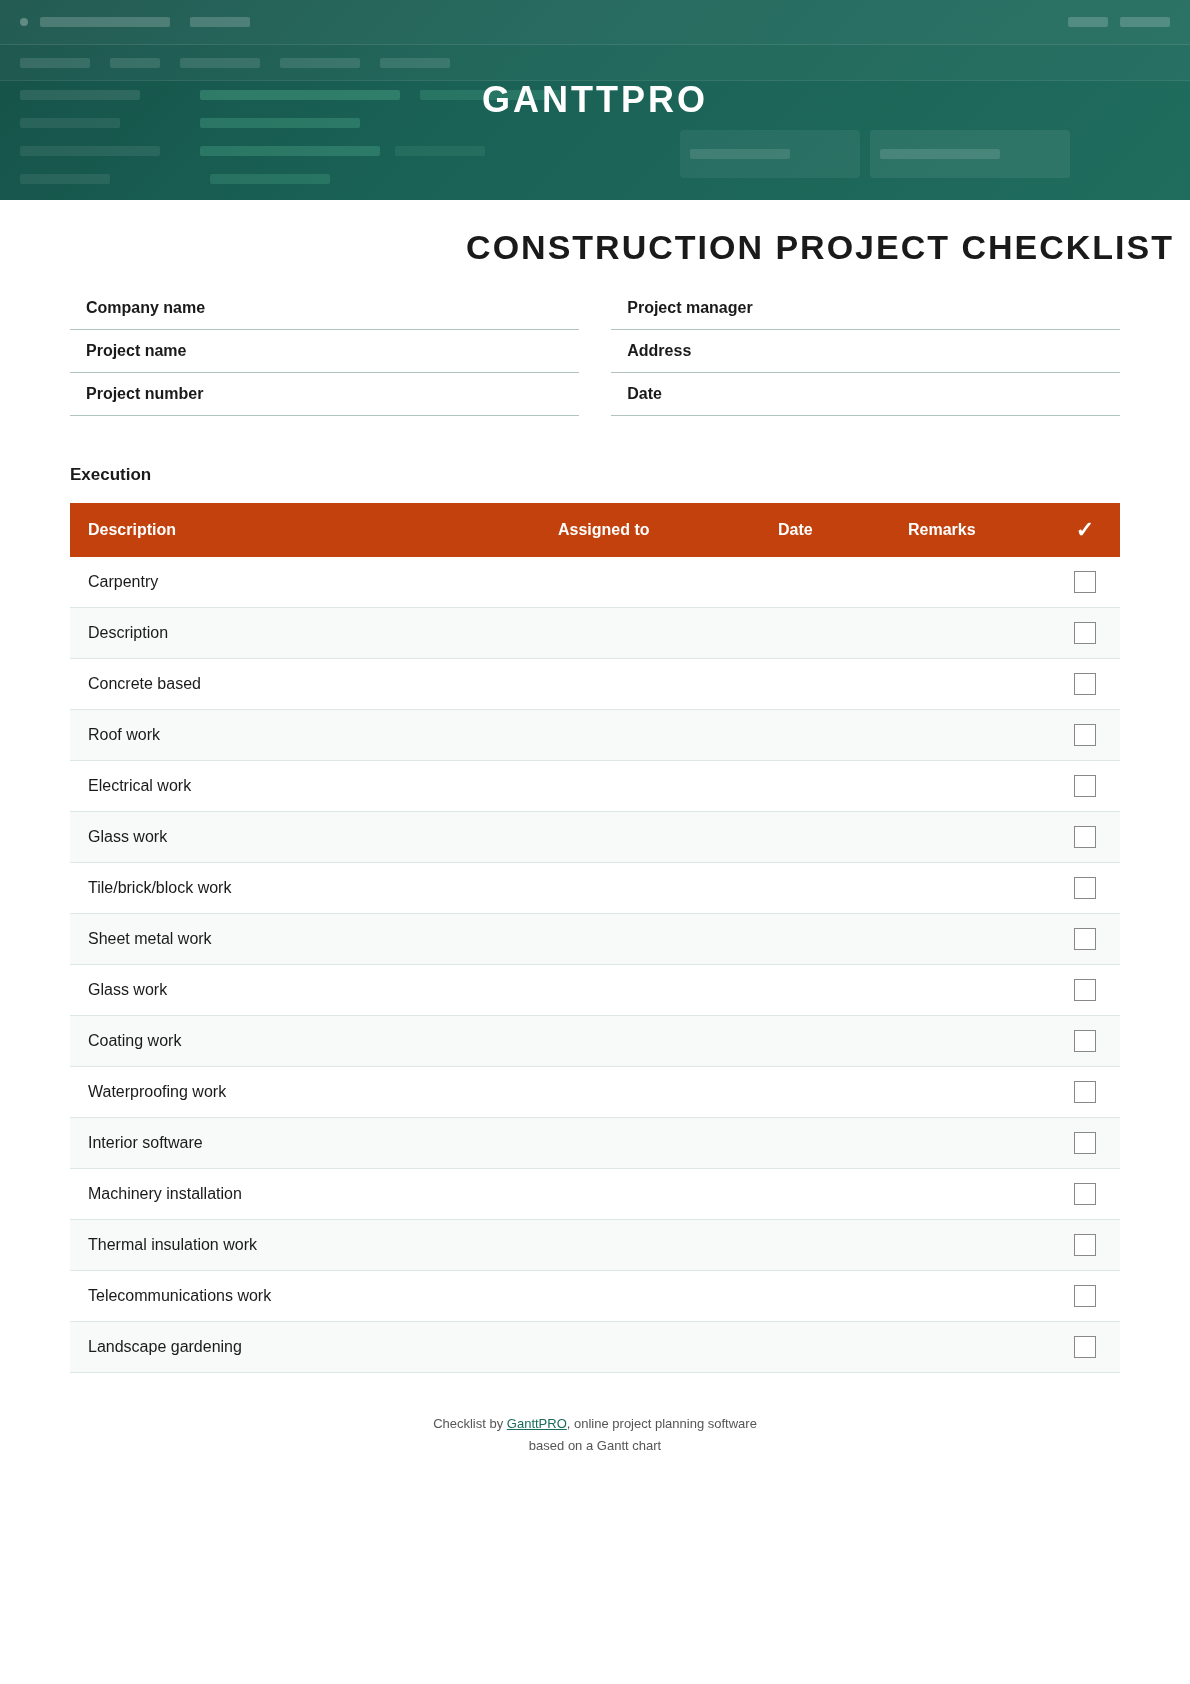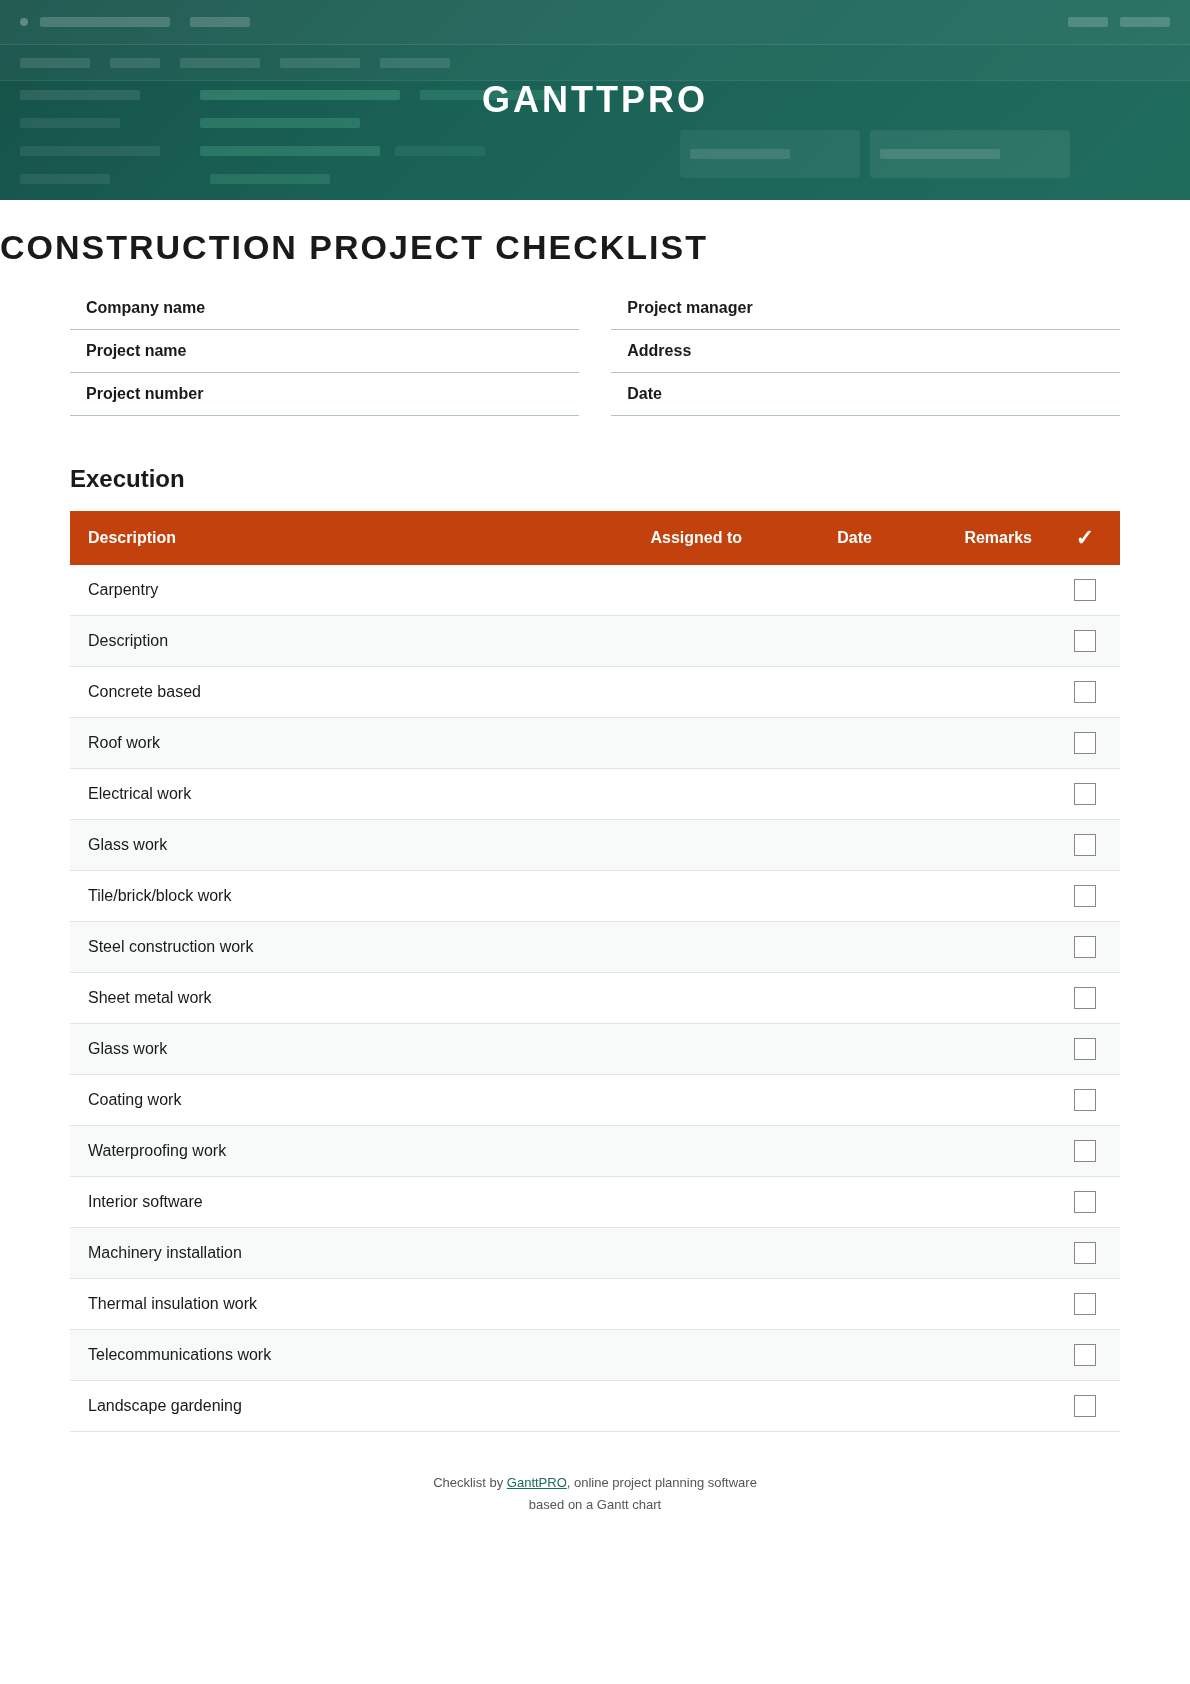--- a/index.html
+++ b/index.html
@@ -42,22 +42,22 @@
       z-index: 2;
       font-size: 36px;
       font-weight: 900;
       color: #fff;
       letter-spacing: 3px;
       font-family: Arial, sans-serif;
     }
 
     
     .page-title-section {
-      text-align: left;
-      padding: 28px 4px 20px 0;
+      text-align: right;
+      padding: 28px 16px 20px 0;
       position: relative;
       z-index: 2;
     }
 
     .page-title {
       font-size: 34px;
       font-weight: 900;
       color: #1a1a1a;
       letter-spacing: 2px;
       text-transform: uppercase;
@@ -93,21 +93,21 @@
       border-bottom: 1px solid #b0c4c0;
     }
 
     .info-table .spacer-col {
       width: 30px;
       border-bottom: none;
     }
 
     
     .section-heading {
-      font-size: 24px;
+      font-size: 17px;
       font-weight: 700;
       color: #1a1a1a;
       margin-bottom: 18px;
     }
 
     
     .checklist-table {
       width: 100%;
       border-collapse: collapse;
     }
@@ -118,21 +118,21 @@
 
     .checklist-table thead th {
       color: #fff;
       font-size: 16px;
       font-weight: 700;
       padding: 14px 18px;
       text-align: left;
     }
 
     .checklist-table thead th.center {
-      text-align: right;
+      text-align: left;
     }
 
     .checklist-table thead th.check-col {
       text-align: center;
       width: 70px;
     }
 
     .checklist-table tbody tr {
       border-bottom: 1px solid #dde8e5;
       margin-top: 36px;
@@ -390,27 +390,20 @@
           <td class="check-col"><span class="checkbox-box"></span></td>
         </tr>
         <tr>
           <td>Tile/brick/block work</td>
           <td class="assigned-col"></td>
           <td class="date-col"></td>
           <td class="remarks-col"></td>
           <td class="check-col"><span class="checkbox-box"></span></td>
         </tr>
         <tr>
-          <td>Steel construction work</td>
-          <td class="assigned-col"></td>
-          <td class="date-col"></td>
-          <td class="remarks-col"></td>
-          <td class="check-col"><span class="checkbox-box"></span></td>
-        </tr>
-        <tr>
           <td>Sheet metal work</td>
           <td class="assigned-col"></td>
           <td class="date-col"></td>
           <td class="remarks-col"></td>
           <td class="check-col"><span class="checkbox-box"></span></td>
         </tr>
         <tr>
           <td>Glass work</td>
           <td class="assigned-col"></td>
           <td class="date-col"></td>

